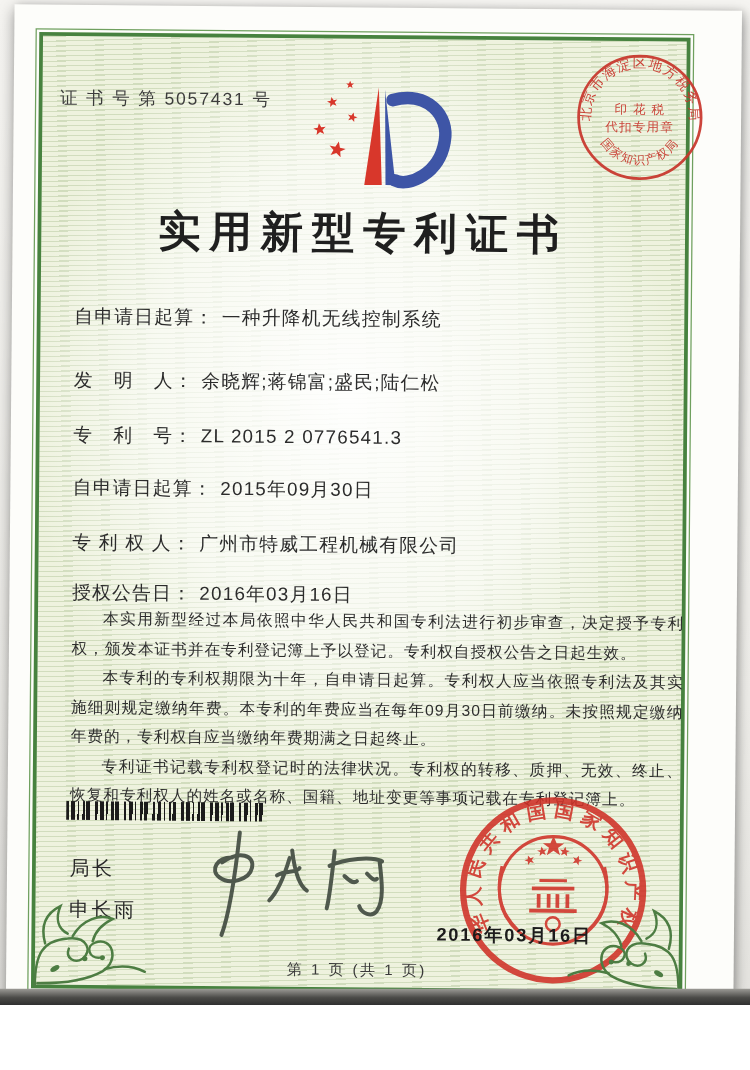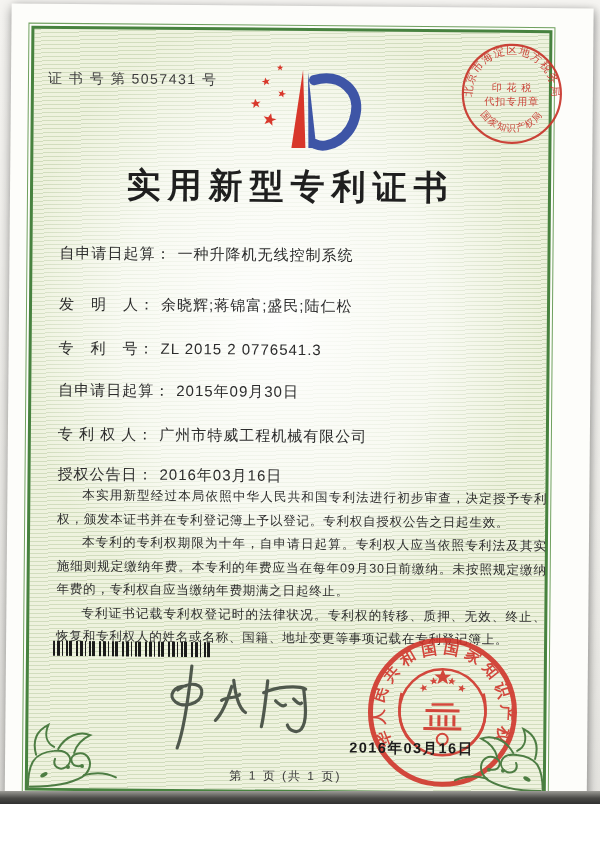--- a/index.html
+++ b/index.html
@@ -107,20 +107,24 @@
         </div>
 
         <div class="paras">
           <p>本实用新型经过本局依照中华人民共和国专利法进行初步审查，决定授予专利权，颁发本证书并在专利登记簿上予以登记。专利权自授权公告之日起生效。</p>
           <p>本专利的专利权期限为十年，自申请日起算。专利权人应当依照专利法及其实施细则规定缴纳年费。本专利的年费应当在每年09月30日前缴纳。未按照规定缴纳年费的，专利权自应当缴纳年费期满之日起终止。</p>
           <p>专利证书记载专利权登记时的法律状况。专利权的转移、质押、无效、终止、恢复和专利权人的姓名或名称、国籍、地址变更等事项记载在专利登记簿上。</p>
         </div>
 
         <div class="barcode"></div>
 
+        <div class="signer">
+          <div>局长</div>
+          <div>申长雨</div>
+        </div>
 
         <svg class="signature" width="180" height="100" viewBox="0 0 180 100">
           <g stroke="#3b443b" stroke-width="3.2" fill="none" stroke-linecap="round" opacity=".88">
             <path d="M30,34 C44,24 56,28 54,38 C52,48 36,52 28,46 C20,40 26,30 38,30"></path>
             <path d="M44,10 C42,30 38,70 30,92"></path>
             <path d="M84,30 C80,44 74,58 68,64 M74,44 C80,40 90,42 92,38 M86,24 C88,40 92,52 98,56"></path>
             <path d="M116,36 C128,30 150,28 158,32 M120,24 C118,44 116,62 114,70 M156,32 C158,48 160,64 154,72 C150,77 142,74 140,68 M128,44 C132,48 136,50 138,48 M146,42 C150,46 152,48 154,46"></path>
           </g>
         </svg>
 

